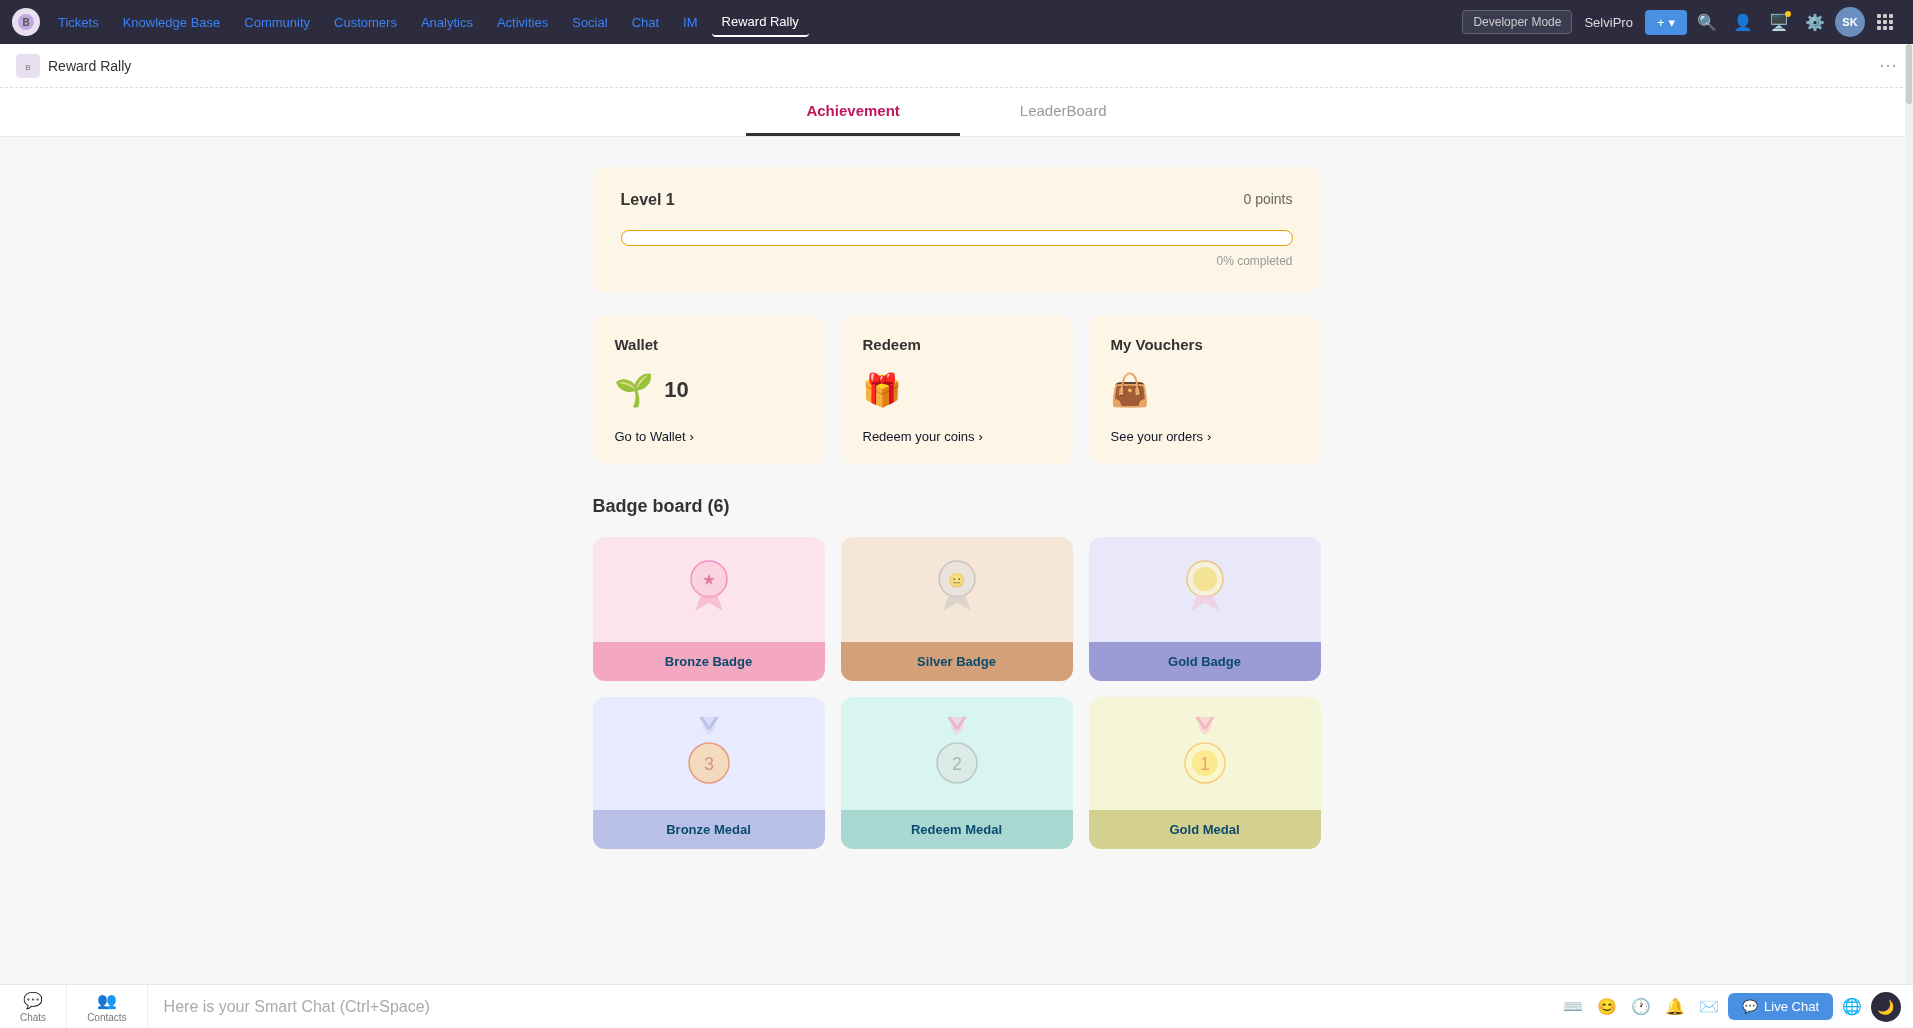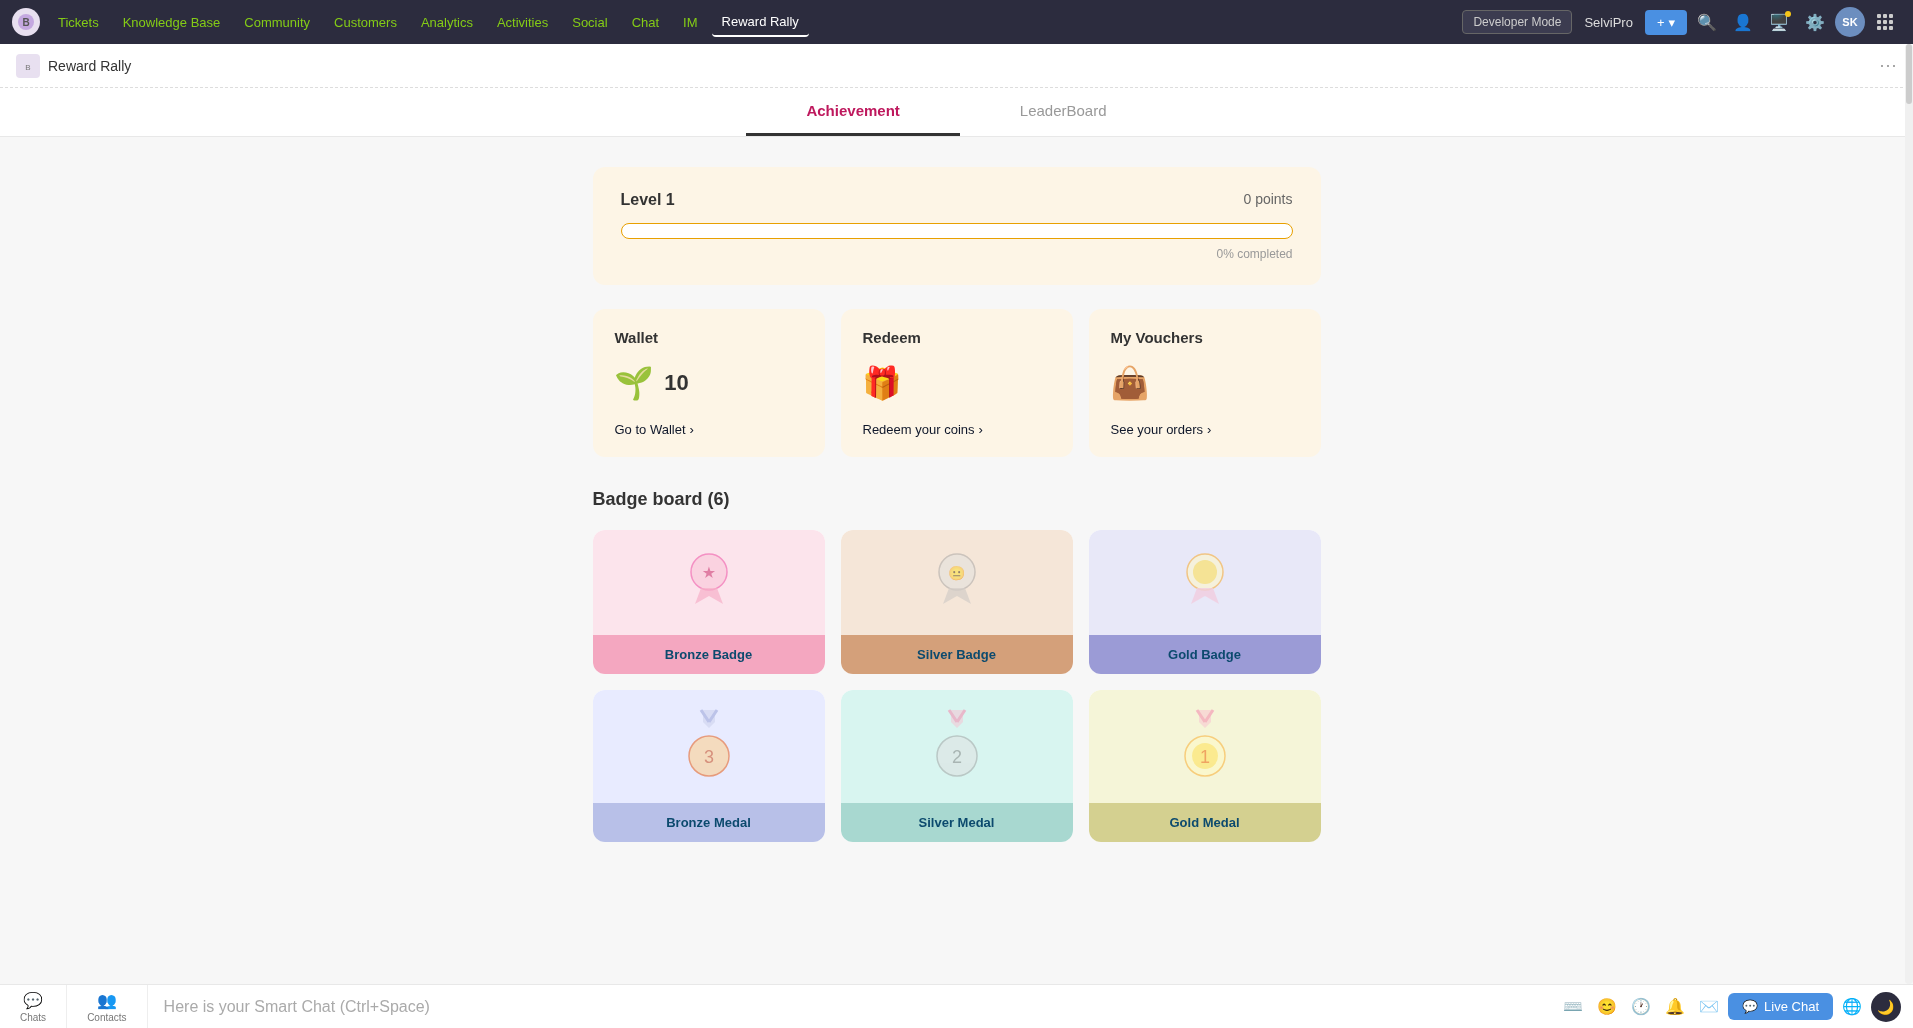--- a/index.html
+++ b/index.html
@@ -20,21 +20,21 @@
       background: #e8e0f0;
       border-radius: 50%;
       display: flex; align-items: center; justify-content: center;
       font-size: 10px; color: #555; font-weight: bold;
       margin-right: 4px;
       flex-shrink: 0;
     }
     .nav-item {
       padding: 6px 10px;
       font-size: 13px;
-      color: #84cc16;
+      color: #3b82f6;
       cursor: pointer;
       border-radius: 4px;
       white-space: nowrap;
     }
     .nav-item.active {
       color: #fff;
       border-bottom: 2px solid #fff;
     }
     .nav-spacer { flex: 1; }
     .nav-btn-developer {
@@ -142,21 +142,21 @@
     
     .level-card {
       background: #fdf5e6;
       border-radius: 12px;
       padding: 24px 28px;
       margin-bottom: 24px;
     }
     .level-header {
       display: flex;
       justify-content: space-between;
-      margin-bottom: 14px;
+      margin-bottom: 21px;
     }
     .level-title { font-size: 16px; font-weight: 600; color: #333; }
     .level-points { font-size: 14px; color: #666; }
     .progress-bar-bg {
       background: #fff;
       border: 1.5px solid #e8a000;
       border-radius: 20px;
       height: 16px;
       overflow: hidden;
       margin-bottom: 8px;
@@ -540,21 +540,21 @@
             <span class="badge-icon">
               <svg width="56" height="72" viewBox="0 0 56 72">
                 <path d="M22 2 L34 2 L34 14 L28 20 L22 14 Z" fill="#f8bbd0" opacity="0.8"></path>
                 <line x1="20" y1="2" x2="28" y2="14" stroke="#f48fb1" stroke-width="3"></line>
                 <line x1="36" y1="2" x2="28" y2="14" stroke="#f48fb1" stroke-width="3"></line>
                 <circle cx="28" cy="48" r="20" fill="#e0e0e0" stroke="#9e9e9e" stroke-width="1.5" opacity="0.85"></circle>
                 <text x="28" y="55" text-anchor="middle" font-size="18" fill="#757575" opacity="0.8">2</text>
               </svg>
             </span>
           </div>
-          <div class="badge-label">Silver Medal</div>
+          <div class="badge-label">Redeem Medal</div>
         </div>
 
         <div class="badge-card badge-gold-medal">
           <div class="badge-icon-area">
             <span class="badge-icon">
               <svg width="56" height="72" viewBox="0 0 56 72">
                 <path d="M22 2 L34 2 L34 14 L28 20 L22 14 Z" fill="#f8bbd0" opacity="0.8"></path>
                 <line x1="20" y1="2" x2="28" y2="14" stroke="#f48fb1" stroke-width="3"></line>
                 <line x1="36" y1="2" x2="28" y2="14" stroke="#f48fb1" stroke-width="3"></line>
                 <circle cx="28" cy="48" r="20" fill="#fff9c4" stroke="#f9a825" stroke-width="1.5" opacity="0.85"></circle>

